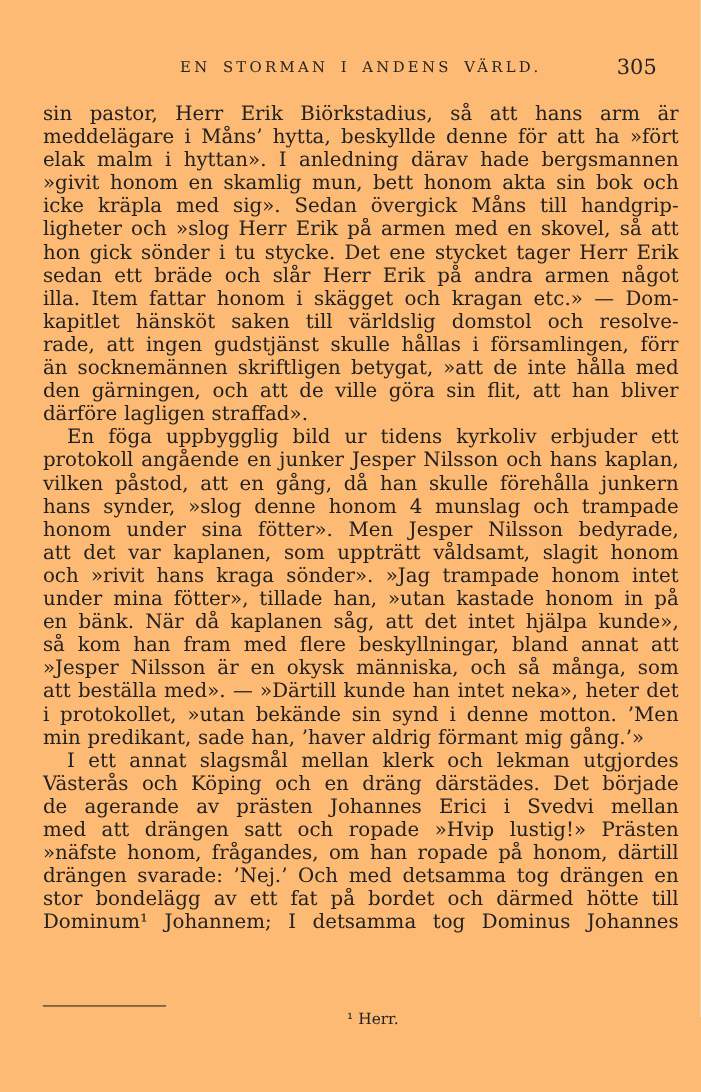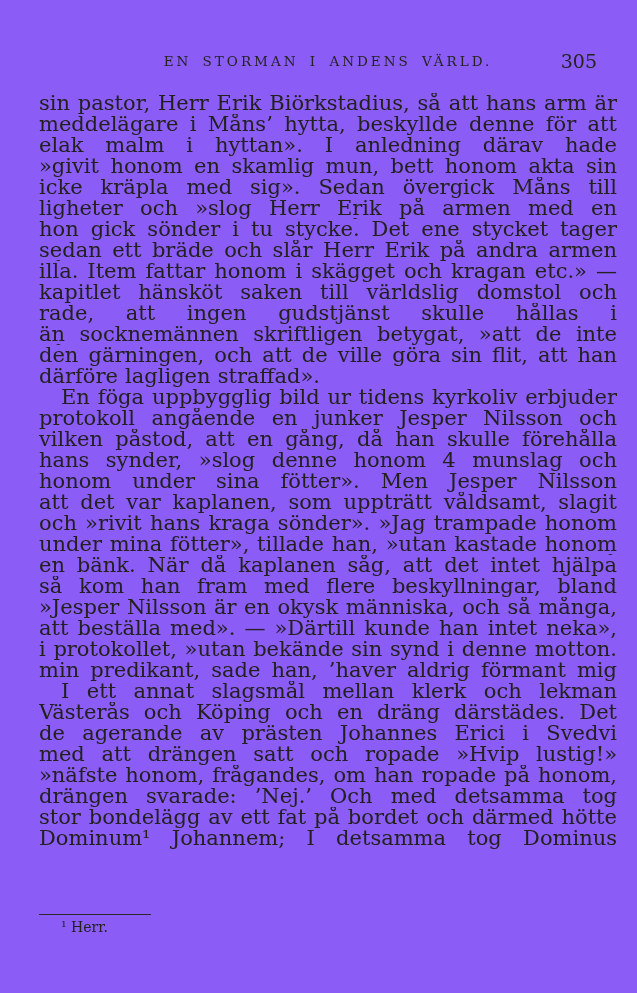--- a/index.html
+++ b/index.html
@@ -5,21 +5,21 @@
   html, body {
     margin: 0;
     padding: 0;
     background: #e8e8e6;
   }
   .page {
     position: relative;
     width: 637px;
     height: 993px;
     margin: 0 auto;
-    background: #8b5cf6;
+    background: #fdba74;
     overflow: hidden;
     font-family: "DejaVu Serif", "Liberation Serif", serif;
     color: #222120;
   }
   
   .running-head {
     position: absolute;
     top: 50px;
     left: 39px;
     width: 578px;
@@ -42,21 +42,21 @@
     top: 0;
     font-size: 19px;
     color: #242322;
   }
   
   .text-block {
     position: absolute;
     top: 93px;
     left: 39px;
     width: 578px;
-    font-size: 21px;
+    font-size: 18px;
     line-height: 21px;
   }
   .line {
     height: 21px;
     overflow: hidden;
     text-align: justify;
     text-align-last: justify;
     word-spacing: 0.5px;
   }
   .line.indent {
@@ -73,20 +73,21 @@
     width: 112px;
     border-top: 1.6px solid #2a2928;
   }
   .footnote {
     position: absolute;
     top: 918px;
     left: 39px;
     width: 578px;
     font-size: 14px;
     line-height: 18px;
+    text-align: center;
   }
   .footnote .fn-indent {
     display: inline-block;
     width: 22px;
   }
 </style>
 </head>
 <body>
 
 <div class="page">
@@ -117,21 +118,21 @@
       <div class="line">hans synder, »slog denne honom 4 munslag och trampade</div>
       <div class="line">honom under sina fötter». Men Jesper Nilsson bedyrade,</div>
       <div class="line">att det var kaplanen, som uppträtt våldsamt, slagit honom</div>
       <div class="line">och »rivit hans kraga sönder». »Jag trampade honom intet</div>
       <div class="line">under mina fötter», tillade han, »utan kastade honom in på</div>
       <div class="line">en bänk. När då kaplanen såg, att det intet hjälpa kunde»,</div>
       <div class="line">så kom han fram med flere beskyllningar, bland annat att</div>
       <div class="line">»Jesper Nilsson är en okysk människa, och så många, som</div>
       <div class="line">att beställa med». — »Därtill kunde han intet neka», heter det</div>
       <div class="line">i protokollet, »utan bekände sin synd i denne motton. ’Men</div>
-      <div class="line last">min predikant, sade han, ’haver aldrig förmant mig därom.’»</div>
+      <div class="line last">min predikant, sade han, ’haver aldrig förmant mig gång.’»</div>
       <div class="line indent">I ett annat slagsmål mellan klerk och lekman utgjordes</div>
       <div class="line">Västerås och Köping och en dräng därstädes. Det började</div>
       <div class="line">de agerande av prästen Johannes Erici i Svedvi mellan</div>
       <div class="line">med att drängen satt och ropade »Hvip lustig!» Prästen</div>
       <div class="line">»näfste honom, frågandes, om han ropade på honom, därtill</div>
       <div class="line">drängen svarade: ’Nej.’ Och med detsamma tog drängen en</div>
       <div class="line">stor bondelägg av ett fat på bordet och därmed hötte till</div>
       <div class="line">Dominum¹ Johannem; I detsamma tog Dominus Johannes</div>
     </div>
 

